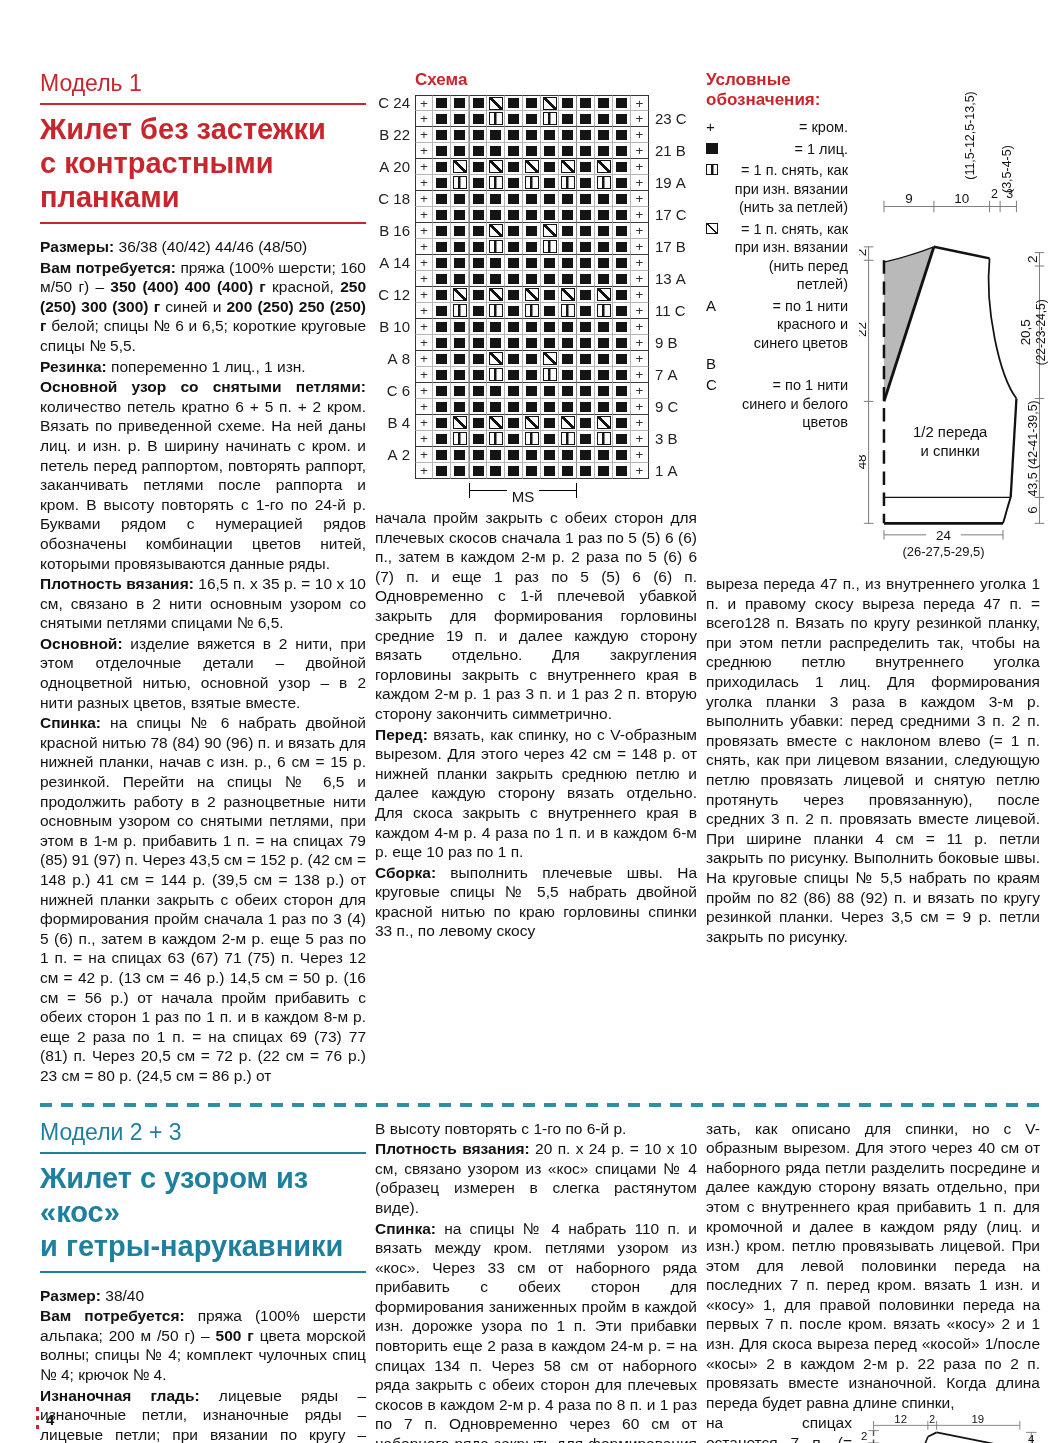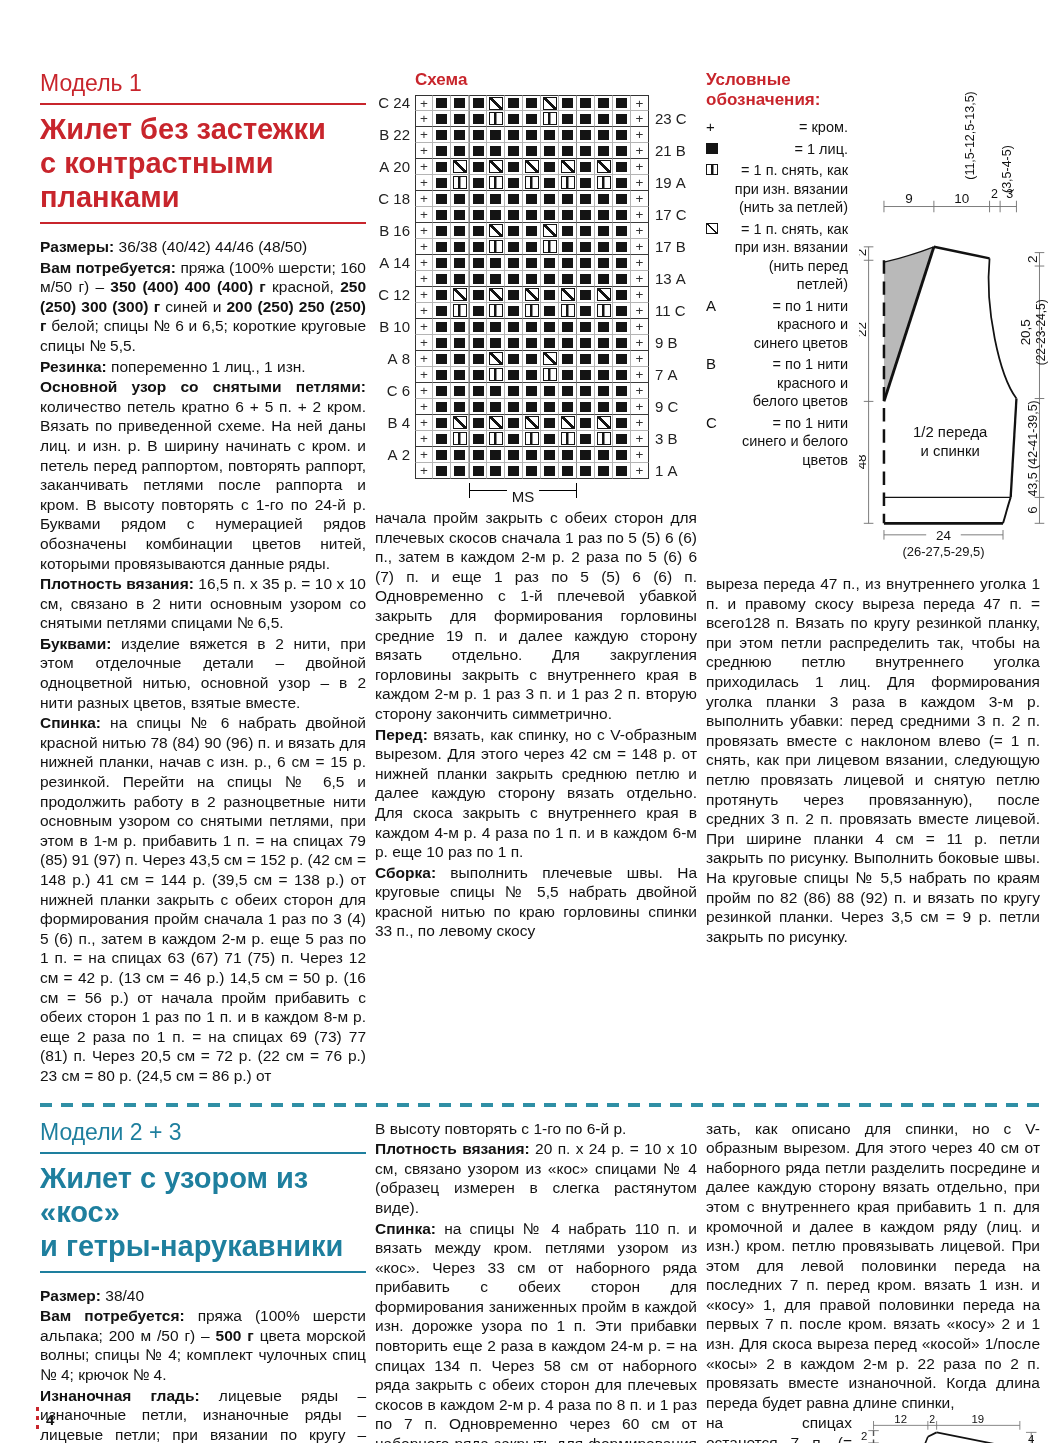--- a/index.html
+++ b/index.html
@@ -90,21 +90,21 @@
         <span>Жилет без застежки</span><br>
         <span>с контрастными планками</span>
       </div>
       <div class="rule redbg after-title"></div>
       <div>
           <p class="para"><b>Размеры:</b><span> 36/38 (40/42) 44/46 (48/50)</span></p>
           <p class="para"><b>Вам потребуется:</b><span> пряжа (100% шерсти; 160 м/50 г) – </span><b>350 (400) 400 (400) г</b><span> красной, </span><b>250 (250) 300 (300) г</b><span> синей и </span><b>200 (250) 250 (250) г</b><span> белой; спицы № 6 и 6,5; короткие круговые спицы № 5,5.</span></p>
           <p class="para"><b>Резинка:</b><span> попеременно 1 лиц., 1 изн.</span></p>
           <p class="para"><b>Основной узор со снятыми петлями:</b><span> количество петель кратно 6 + 5 п. + 2 кром. Вязать по приведенной схеме. На ней даны лиц. и изн. р. В ширину начинать с кром. и петель перед раппортом, повторять раппорт, заканчивать петлями после раппорта и кром. В высоту повторять с 1-го по 24-й р. Буквами рядом с нумерацией рядов обозначены комбинации цветов нитей, которыми провязываются данные ряды.</span></p>
           <p class="para"><b>Плотность вязания:</b><span> 16,5 п. x 35 р. = 10 x 10 см, связано в 2 нити основным узором со снятыми петлями спицами № 6,5.</span></p>
-          <p class="para"><b>Буквами:</b><span> изделие вяжется в 2 нити, при этом отделочные детали – двойной одноцветной нитью, основной узор – в 2 нити разных цветов, взятые вместе.</span></p>
+          <p class="para"><b>Основной:</b><span> изделие вяжется в 2 нити, при этом отделочные детали – двойной одноцветной нитью, основной узор – в 2 нити разных цветов, взятые вместе.</span></p>
           <p class="para"><b>Спинка:</b><span> на спицы № 6 набрать двойной красной нитью 78 (84) 90 (96) п. и вязать для нижней планки, начав с изн. р., 6 см = 15 р. резинкой. Перейти на спицы № 6,5 и продолжить работу в 2 разноцветные нити основным узором со снятыми петлями, при этом в 1-м р. прибавить 1 п. = на спицах 79 (85) 91 (97) п. Через 43,5 см = 152 р. (42 см = 148 р.) 41 см = 144 р. (39,5 см = 138 р.) от нижней планки закрыть с обеих сторон для формирования пройм сначала 1 раз по 3 (4) 5 (6) п., затем в каждом 2-м р. еще 5 раз по 1 п. = на спицах 63 (67) 71 (75) п. Через 12 см = 42 р. (13 см = 46 р.) 14,5 см = 50 р. (16 см = 56 р.) от начала пройм прибавить с обеих сторон 1 раз по 1 п. и в каждом 8-м р. еще 2 раза по 1 п. = на спицах 69 (73) 77 (81) п. Через 20,5 см = 72 р. (22 см = 76 р.) 23 см = 80 р. (24,5 см = 86 р.) от</span></p>
         </div>
     </div>
 
     <div>
       <div class="chart-head">Схема</div>
       <div id="chart-grid"><div class="crow">
             <div class="clabel left">С 24</div>
             <div class="cell p cfirst">+</div>
             <div class="cell f"></div>
@@ -524,21 +524,20 @@
           <div class="leg-item">
             <span class="leg-sym"><span class="symbox slash"></span></span>
             <span class="leg-text">= 1 п. снять, как при изн. вязании (нить перед петлей)</span>
           </div>
           <div class="leg-item">
             <span class="leg-sym">А</span>
             <span class="leg-text">= по 1 нити красного и синего цветов</span>
           </div>
           <div class="leg-item">
             <span class="leg-sym">В</span>
-            <span class="leg-text">= по 1 нити красного и белого цветов</span>
           </div>
           <div class="leg-item">
             <span class="leg-sym">С</span>
             <span class="leg-text">= по 1 нити синего и белого цветов</span>
           </div>
         </div>
 
         <div class="schem1">
           <svg viewBox="0 0 200 510" width="192" height="490">
 

